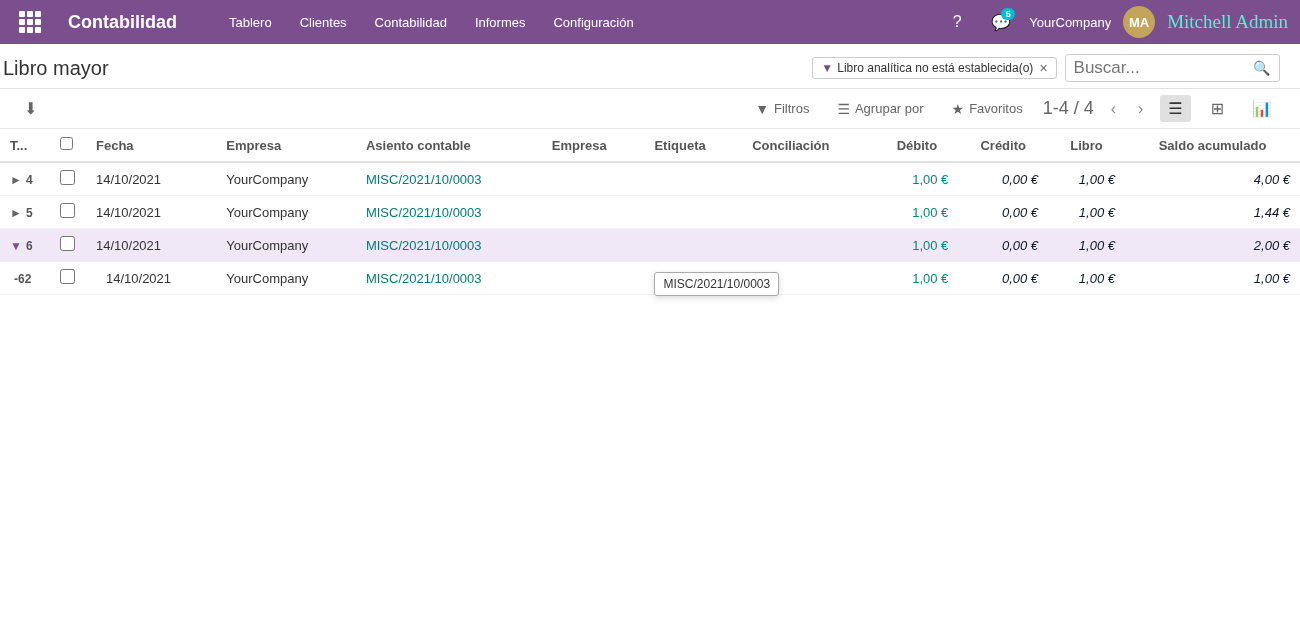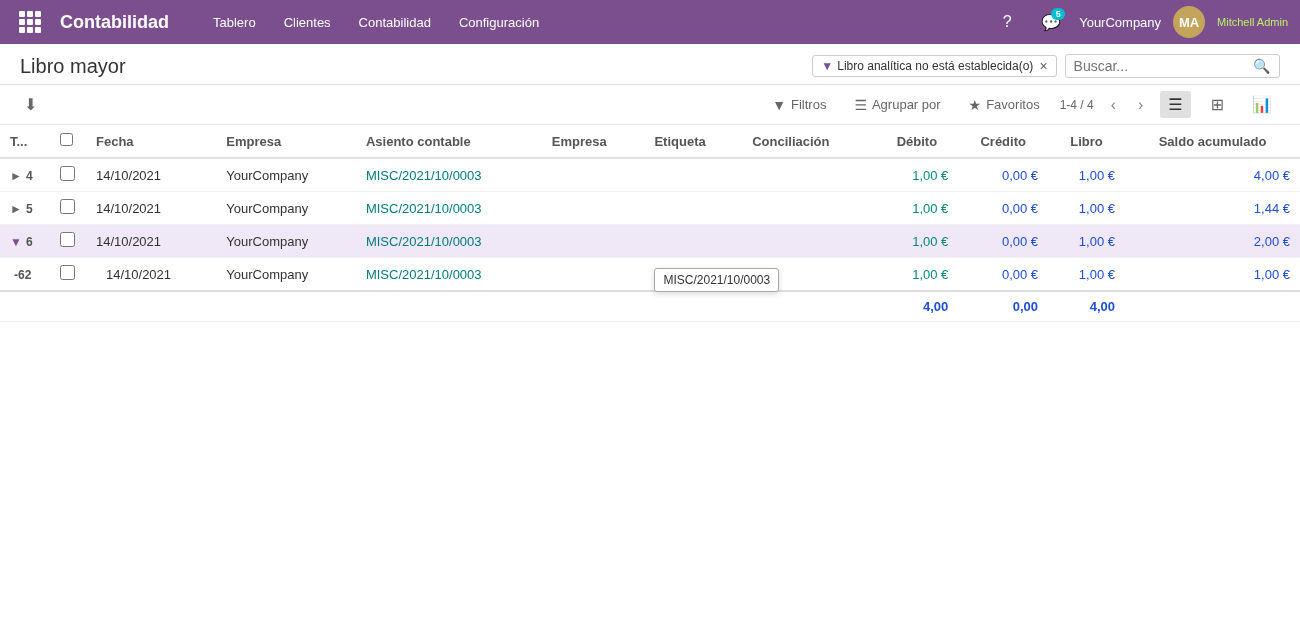--- a/index.html
+++ b/index.html
@@ -6,21 +6,21 @@
     body { font-family: 'Segoe UI', Arial, sans-serif; font-size: 13px; background: #f0f0f0; height: 620px; overflow: hidden; }
 
     
     .navbar {
       background: #7B4F8E;
       color: white;
       display: flex;
       align-items: center;
       height: 44px;
       padding: 0 12px;
-      gap: 4px;
+      gap: 12px;
     }
     .navbar-grid-icon {
       width: 36px; height: 44px;
       display: flex; align-items: center; justify-content: center;
       cursor: pointer;
     }
     .grid-dots {
       display: grid; grid-template-columns: repeat(3,6px); gap: 2px;
     }
     .grid-dots span {
@@ -54,35 +54,35 @@
       border-radius: 10px; padding: 1px 4px; min-width: 14px; text-align: center;
     }
     .navbar-company {
       color: white; font-size: 13px; cursor: pointer;
     }
     .navbar-avatar {
       width: 32px; height: 32px; border-radius: 50%; overflow: hidden; cursor: pointer;
       background: #c4a35a; display: flex; align-items: center; justify-content: center;
       font-weight: bold; color: white; font-size: 13px;
     }
-    .navbar-username { color: #bef264; font-size: 11px; cursor: pointer; }
+    .navbar-username { color: #5eead4; font-size: 19px; cursor: pointer; font-family: Liberation Serif, serif; }
 
     
     .main-content {
       background: white;
       height: calc(620px - 44px);
       display: flex;
       flex-direction: column;
     }
 
     
     .page-header {
       display: flex;
       align-items: center;
-      padding: 10px 20px 6px 20px;
+      padding: 10px 20px 6px 3px;
       gap: 3px;
       border-bottom: 1px solid #e0e0e0;
     }
     .page-title {
       font-size: 20px; font-weight: 500; color: #333;
       flex: 0 0 auto;
     }
     .header-right {
       margin-left: auto;
       display: flex; align-items: center; gap: 8px;
@@ -97,21 +97,21 @@
       cursor: pointer; color: #666; font-size: 14px; line-height: 1;
       margin-left: 2px;
     }
     .search-box {
       display: flex; align-items: center;
       border: 1px solid #ccc; border-radius: 3px;
       padding: 3px 8px; background: white;
       min-width: 200px;
     }
     .search-box input {
-      border: none; outline: none; font-size: 14px; background: transparent;
+      border: none; outline: none; font-size: 17px; background: transparent;
       width: 180px; color: #a16207;
     }
     .search-icon { color: #666; font-size: 14px; cursor: pointer; }
 
     
     .toolbar {
       display: flex; align-items: center; padding: 6px 20px;
       gap: 12px; border-bottom: 1px solid #e8e8e8;
     }
     .download-btn {
@@ -120,21 +120,21 @@
     }
     .toolbar-right {
       margin-left: auto; display: flex; align-items: center; gap: 12px;
     }
     .toolbar-btn {
       display: flex; align-items: center; gap: 5px;
       color: #666; font-size: 13px; cursor: pointer; padding: 4px 8px;
       border-radius: 3px;
     }
     .toolbar-btn .icon { font-size: 14px; }
-    .pagination-info { color: #666; font-size: 12px; }
+    .pagination-info { color: #666; font-size: 18px; }
     .pagination-btn {
       color: #888; font-size: 16px; cursor: pointer; padding: 2px 5px;
       border-radius: 3px;
     }
     .view-btn {
       padding: 4px 8px; border-radius: 3px; cursor: pointer; color: #666; font-size: 16px;
     }
     .view-btn.active { background: #e0e0e0; color: #333; }
 
     
@@ -151,21 +151,21 @@
     }
     thead th {
       padding: 8px 10px; text-align: left; font-weight: 600;
       color: #555; white-space: nowrap; cursor: pointer;
       user-select: none;
     }
     thead th.numeric { text-align: center; }
     tbody tr { border-bottom: 1px solid #f0f0f0; background: white; }
     tbody tr.expanded { background: #f0e8f7; }
     tbody td { padding: 7px 10px; color: #333; vertical-align: middle; }
-    tbody td.numeric { text-align: right; color: #1d4ed8; }
+    tbody td.numeric { text-align: right; color: #0f172a; font-style: italic; }
     tbody td.teal { color: #00897B; text-align: right; }
 
     .checkbox-col { width: 36px; }
 
     .row-checkbox {
       width: 15px; height: 15px; cursor: pointer; accent-color: #7B4F8E;
     }
 
     
     .expand-icon { cursor: pointer; color: #666; font-size: 12px; user-select: none; }
@@ -210,20 +210,21 @@
       <span></span>
         <span></span>
         <span></span>
     </div>
   </div>
   <span class="navbar-brand">Contabilidad</span>
   <div class="navbar-nav">
     <span class="nav-item">Tablero</span>
     <span class="nav-item">Clientes</span>
     <span class="nav-item">Contabilidad</span>
+    <span class="nav-item">Informes</span>
     <span class="nav-item">Configuración</span>
   </div>
   <div class="navbar-right">
     <div class="navbar-icon-btn" title="Help">
       <span>?</span>
     </div>
     <div class="navbar-icon-btn" title="Messages">
       <span>💬</span>
       <span class="badge">5</span>
     </div>
@@ -346,30 +347,16 @@
             <td>YourCompany</td>
             <td style="color: rgb(0, 123, 123); cursor: pointer;">MISC/2021/10/0003</td>
             <td></td>
             <td></td>
             <td></td>
             <td class="teal">1,00 €</td>
             <td class="numeric">0,00 €</td>
             <td class="numeric">1,00 €</td>
             <td class="numeric">1,00 €</td>
           </tr>
-          <tr class="summary-row">
-            <td></td>
-            <td></td>
-            <td></td>
-            <td></td>
-            <td></td>
-            <td></td>
-            <td></td>
-            <td></td>
-            <td class="numeric">4,00</td>
-            <td class="numeric">0,00</td>
-            <td class="numeric">4,00</td>
-            <td></td>
-          </tr>
         </tbody>
     </table>
   </div>
 </div>
 
 </body></html>

